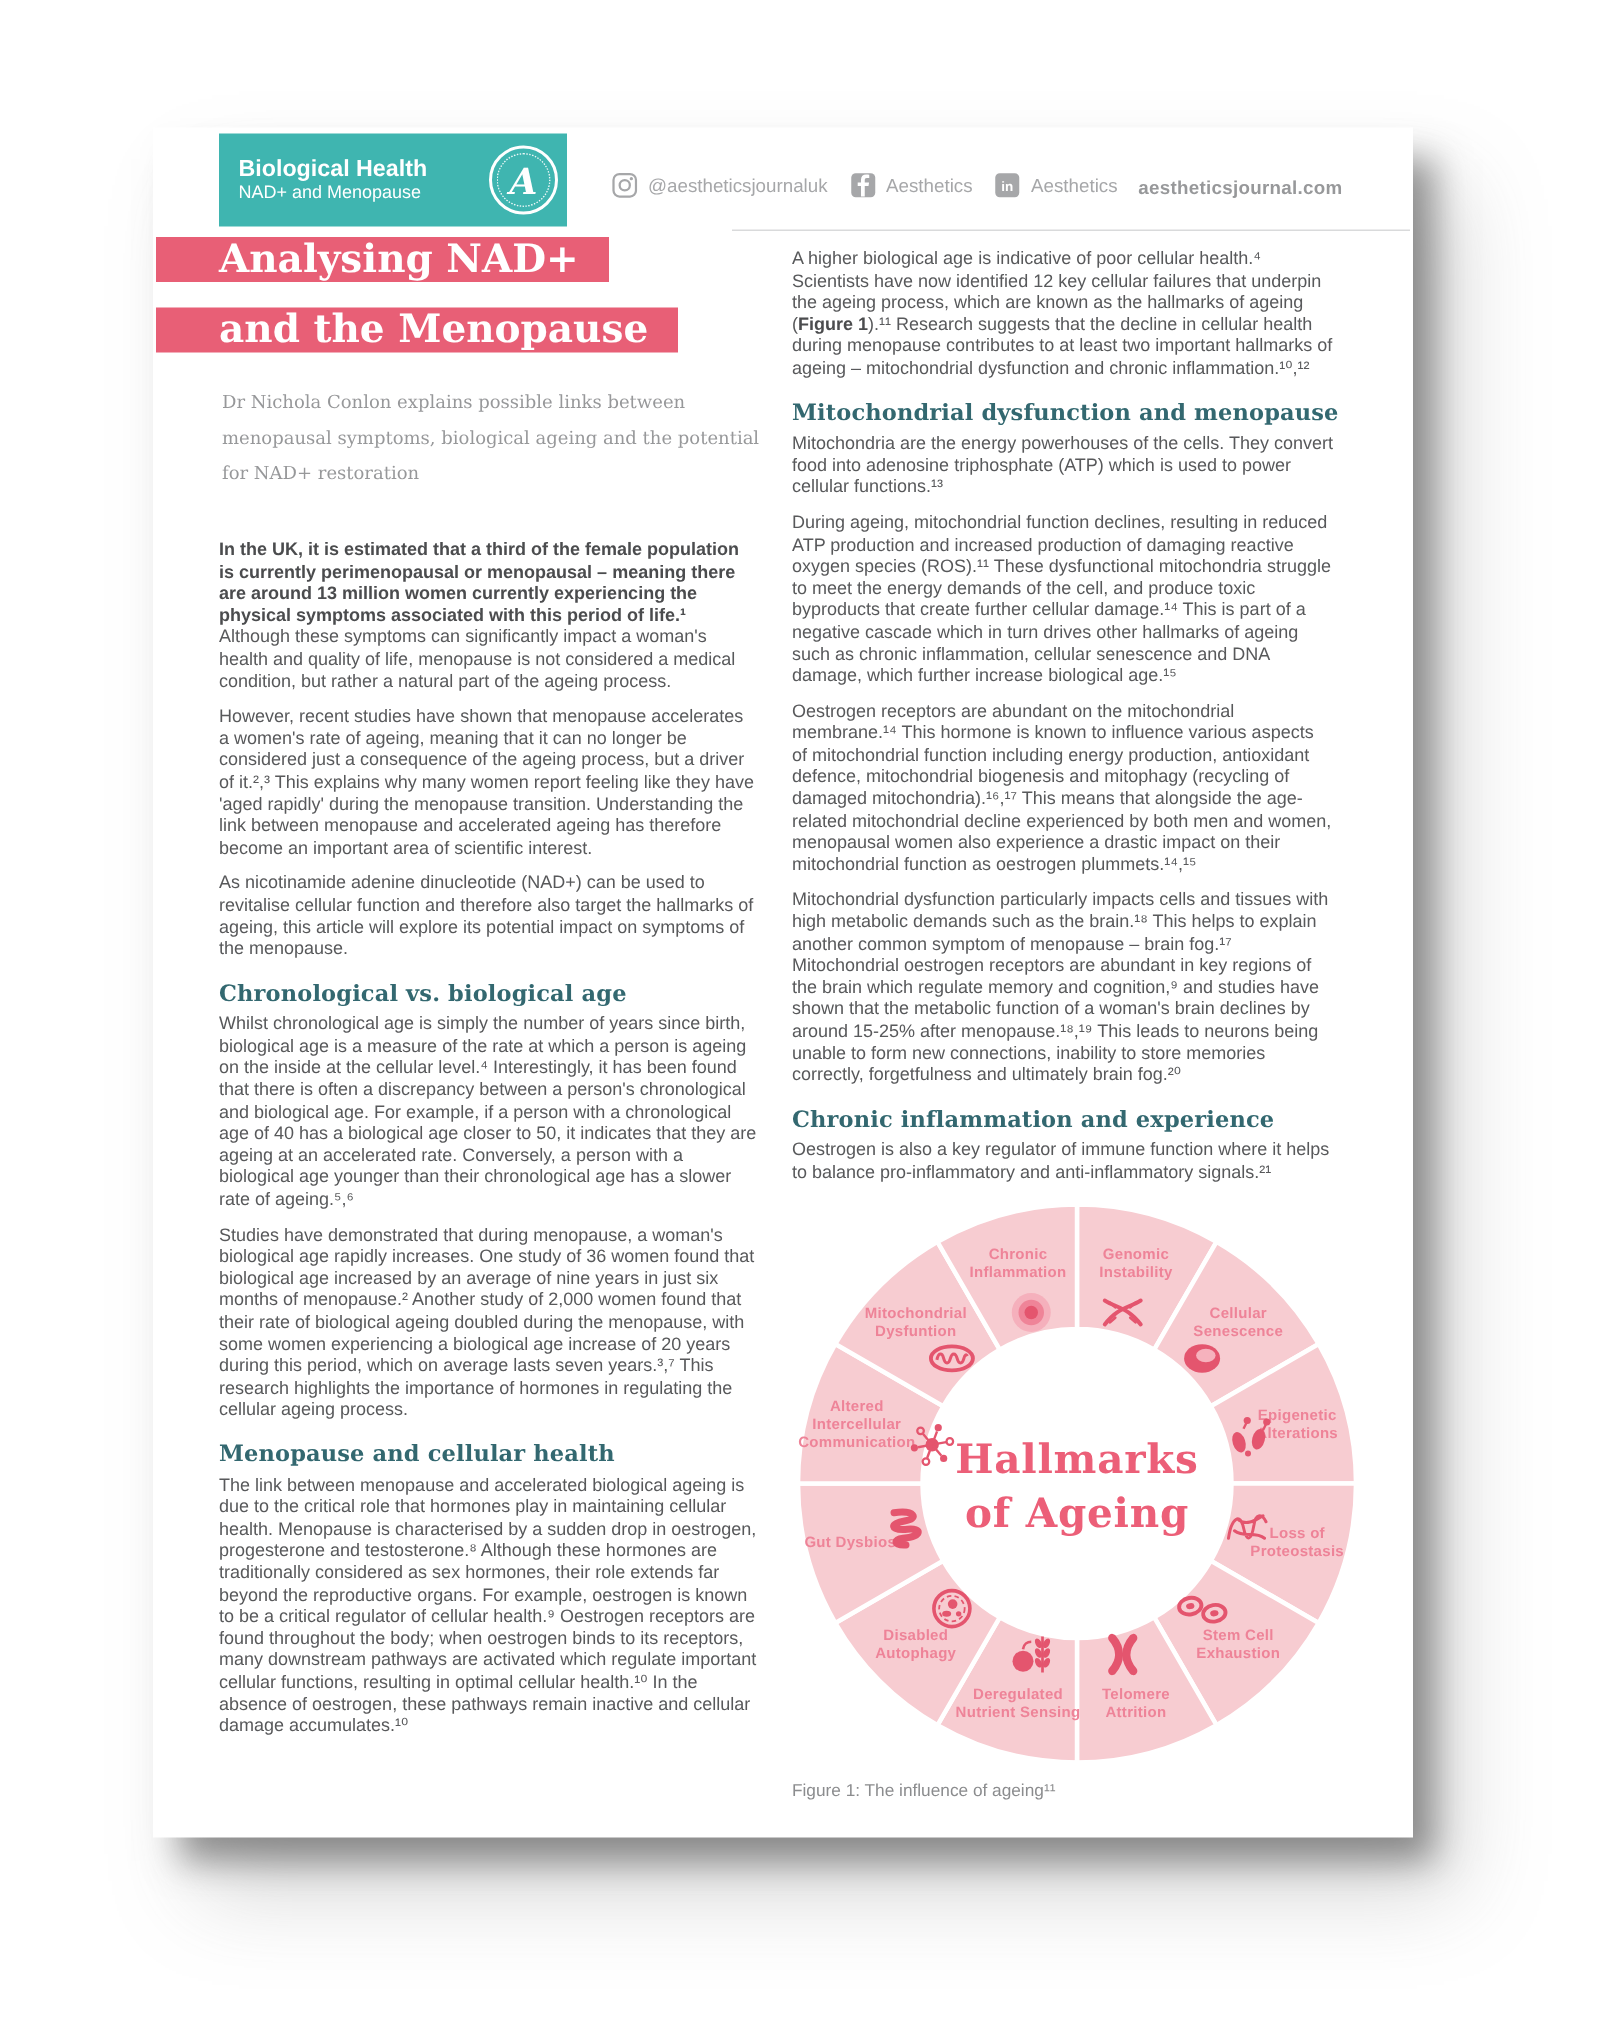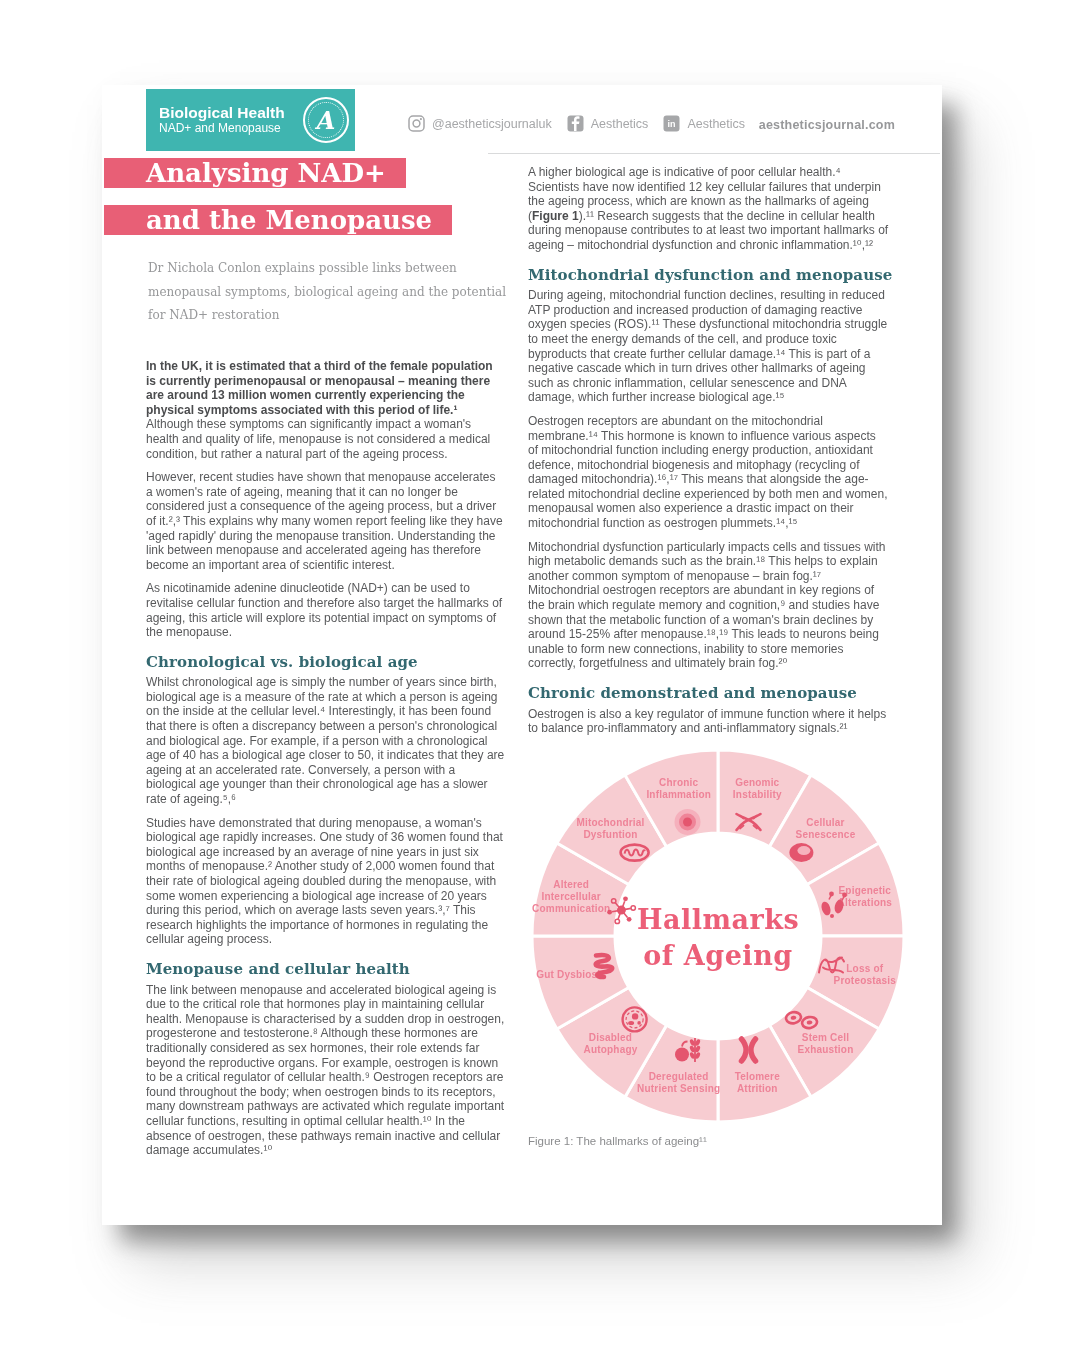--- a/index.html
+++ b/index.html
@@ -7,21 +7,21 @@
     width:1080px;height:1350px;background:#ffffff;position:relative;overflow:hidden;
     font-family:"Liberation Sans","DejaVu Sans",sans-serif;
     -webkit-font-smoothing:antialiased;
   }
   .page{
     position:absolute;left:102px;top:85px;width:840px;height:1140px;background:#ffffff;
     box-shadow:16px 18px 22px -2px rgba(70,70,70,.55), 30px 38px 55px rgba(120,120,120,.28);
   }
   
   .badge{
-    position:absolute;left:44px;top:4px;width:209px;height:62px;background:#3fb5b0;
+    position:absolute;left:44px;top:4px;width:232px;height:62px;background:#3fb5b0;
     color:#fff;display:flex;align-items:center;box-sizing:border-box;padding:0 6px 0 13px;
   }
   .badge-lines{flex:1;line-height:1.15;}
   .badge-l1{font-weight:bold;font-size:15.5px;}
   .badge-l2{font-size:12px;}
   .badge-logo{
     width:46px;height:46px;border-radius:50%;border:2px solid #fff;box-sizing:border-box;
     display:flex;align-items:center;justify-content:center;position:relative;flex:none;
   }
   .badge-logo::before{
@@ -125,25 +125,26 @@
     <p>Studies have demonstrated that during menopause, a woman's biological age rapidly increases. One study of 36 women found that biological age increased by an average of nine years in just six months of menopause.² Another study of 2,000 women found that their rate of biological ageing doubled during the menopause, with some women experiencing a biological age increase of 20 years during this period, which on average lasts seven years.³,⁷ This research highlights the importance of hormones in regulating the cellular ageing process.</p>
 
     <h2 class="section">Menopause and cellular health</h2>
     <p>The link between menopause and accelerated biological ageing is due to the critical role that hormones play in maintaining cellular health. Menopause is characterised by a sudden drop in oestrogen, progesterone and testosterone.⁸ Although these hormones are traditionally considered as sex hormones, their role extends far beyond the reproductive organs. For example, oestrogen is known to be a critical regulator of cellular health.⁹ Oestrogen receptors are found throughout the body; when oestrogen binds to its receptors, many downstream pathways are activated which regulate important cellular functions, resulting in optimal cellular health.¹⁰ In the absence of oestrogen, these pathways remain inactive and cellular damage accumulates.¹⁰</p>
   </div>
 
   <div class="col col-right">
     <p><span>A higher biological age is indicative of poor cellular health.⁴ Scientists have now identified 12 key cellular failures that underpin the ageing process, which are known as the hallmarks of ageing (</span><b>Figure 1</b><span>).¹¹ Research suggests that the decline in cellular health during menopause contributes to at least two important hallmarks of ageing – mitochondrial dysfunction and chronic inflammation.¹⁰,¹²</span></p>
 
     <h2 class="section">Mitochondrial dysfunction and menopause</h2>
+    <p>Mitochondria are the energy powerhouses of the cells. They convert food into adenosine triphosphate (ATP) which is used to power cellular functions.¹³</p>
     <p>During ageing, mitochondrial function declines, resulting in reduced ATP production and increased production of damaging reactive oxygen species (ROS).¹¹ These dysfunctional mitochondria struggle to meet the energy demands of the cell, and produce toxic byproducts that create further cellular damage.¹⁴ This is part of a negative cascade which in turn drives other hallmarks of ageing such as chronic inflammation, cellular senescence and DNA damage, which further increase biological age.¹⁵</p>
     <p>Oestrogen receptors are abundant on the mitochondrial membrane.¹⁴ This hormone is known to influence various aspects of mitochondrial function including energy production, antioxidant defence, mitochondrial biogenesis and mitophagy (recycling of damaged mitochondria).¹⁶,¹⁷ This means that alongside the age-related mitochondrial decline experienced by both men and women, menopausal women also experience a drastic impact on their mitochondrial function as oestrogen plummets.¹⁴,¹⁵</p>
     <p>Mitochondrial dysfunction particularly impacts cells and tissues with high metabolic demands such as the brain.¹⁸ This helps to explain another common symptom of menopause – brain fog.¹⁷ Mitochondrial oestrogen receptors are abundant in key regions of the brain which regulate memory and cognition,⁹ and studies have shown that the metabolic function of a woman's brain declines by around 15-25% after menopause.¹⁸,¹⁹ This leads to neurons being unable to form new connections, inability to store memories correctly, forgetfulness and ultimately brain fog.²⁰</p>
 
-    <h2 class="section">Chronic demonstrated and menopause</h2>
+    <h2 class="section">Chronic inflammation and experience</h2>
     <p>Oestrogen is also a key regulator of immune function where it helps to balance pro-inflammatory and anti-inflammatory signals.²¹</p>
 
     <div class="figure">
         <svg viewBox="0 0 380 380" width="380" height="380">
           <path d="M190.0,4.0 A186,186 0 0 1 283.0,28.9 L241.5,100.8 A103,103 0 0 0 190.0,87.0 Z" fill="#f7ccd1" stroke="#ffffff" stroke-width="3"></path>
           <path d="M283.0,28.9 A186,186 0 0 1 351.1,97.0 L279.2,138.5 A103,103 0 0 0 241.5,100.8 Z" fill="#f7ccd1" stroke="#ffffff" stroke-width="3"></path>
           <path d="M351.1,97.0 A186,186 0 0 1 376.0,190.0 L293.0,190.0 A103,103 0 0 0 279.2,138.5 Z" fill="#f7ccd1" stroke="#ffffff" stroke-width="3"></path>
           <path d="M376.0,190.0 A186,186 0 0 1 351.1,283.0 L279.2,241.5 A103,103 0 0 0 293.0,190.0 Z" fill="#f7ccd1" stroke="#ffffff" stroke-width="3"></path>
           <path d="M351.1,283.0 A186,186 0 0 1 283.0,351.1 L241.5,279.2 A103,103 0 0 0 279.2,241.5 Z" fill="#f7ccd1" stroke="#ffffff" stroke-width="3"></path>
           <path d="M283.0,351.1 A186,186 0 0 1 190.0,376.0 L190.0,293.0 A103,103 0 0 0 241.5,279.2 Z" fill="#f7ccd1" stroke="#ffffff" stroke-width="3"></path>
@@ -242,16 +243,16 @@
           <text text-anchor="middle" class="seg-label" x="150.7" y="40.2"><tspan x="150.7">Chronic</tspan><tspan x="150.7" dy="12">Inflammation</tspan></text>
           <g transform="translate(159.5,76.0)">
             <circle r="13" fill="#f5b0bc"></circle>
             <circle r="8.5" fill="#ef8498"></circle>
             <circle r="4.5" fill="#e4556e"></circle>
           </g>
           <text x="190" y="183" text-anchor="middle" class="center-title">Hallmarks</text>
           <text x="190" y="219" text-anchor="middle" class="center-title">of Ageing</text>
         </svg>
       </div>
-    <div class="figure-caption">Figure 1: The hallmarks of ageing¹¹</div>
+    <div class="figure-caption">Figure 1: The influence of ageing¹¹</div>
   </div>
 
 </div>
 
 </body></html>

